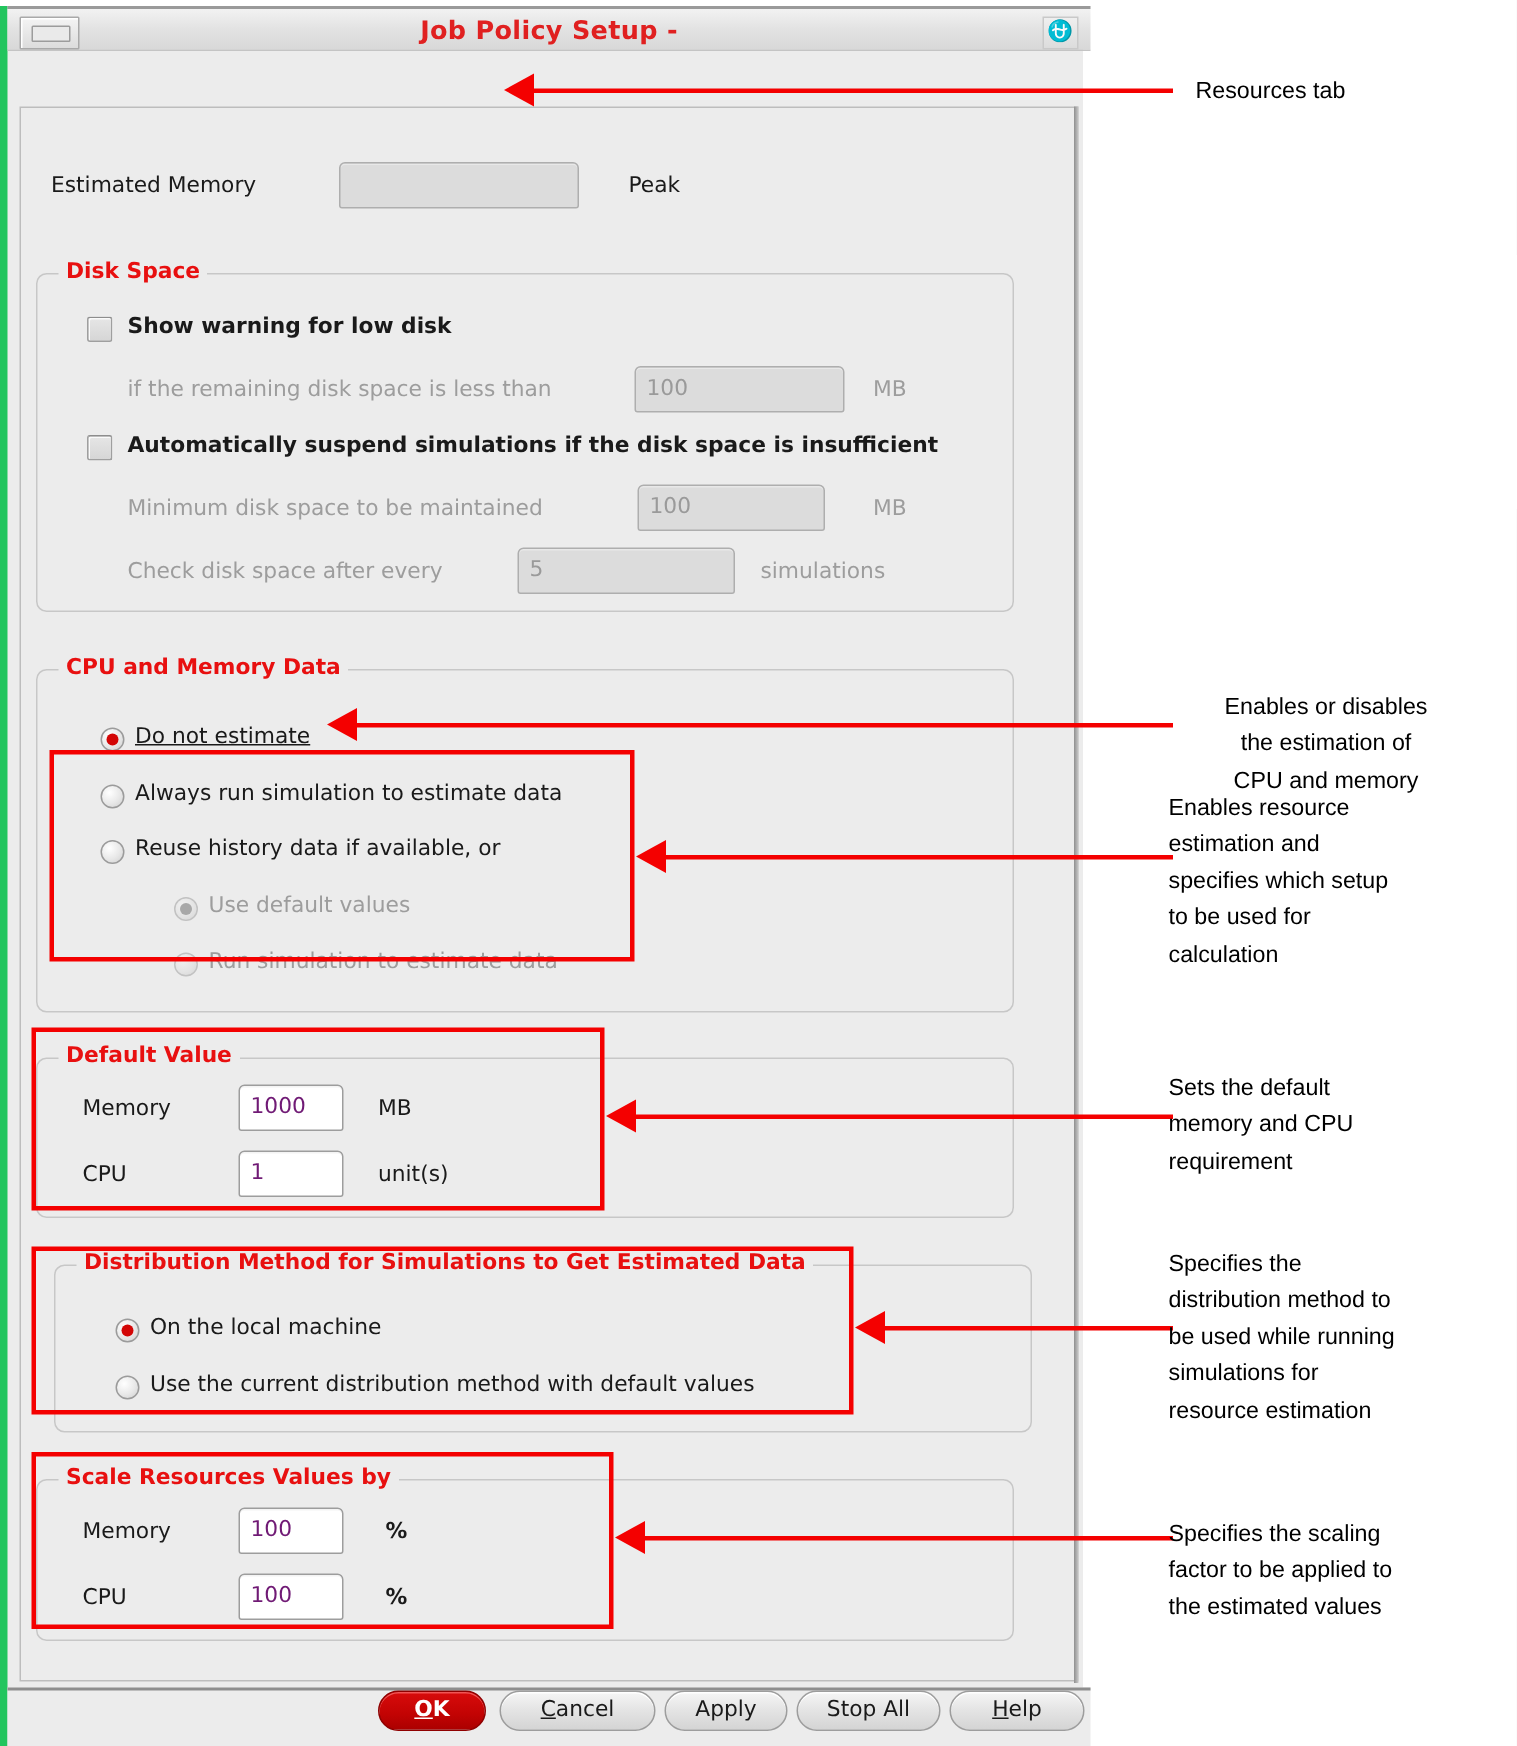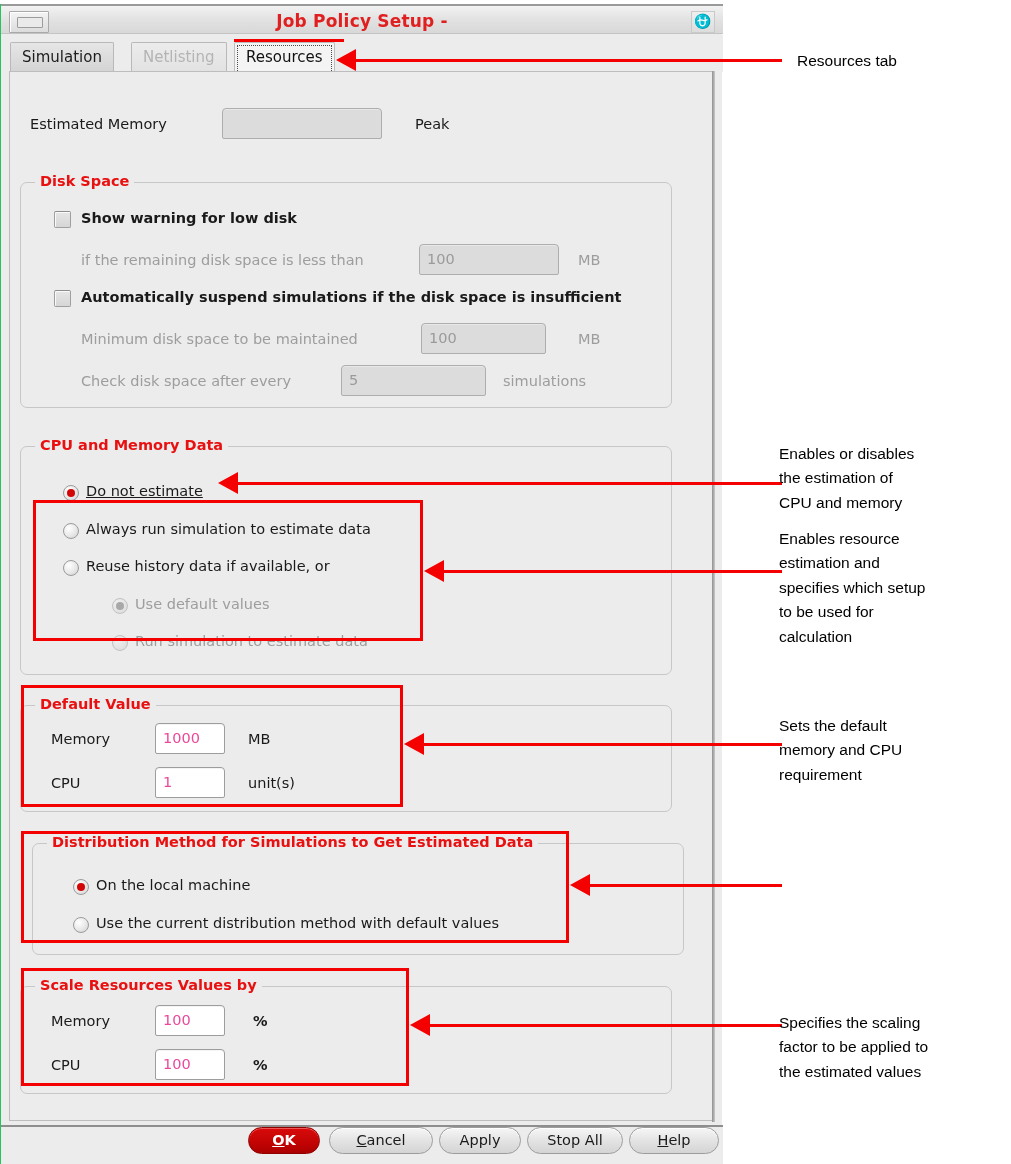--- a/index.html
+++ b/index.html
@@ -6,21 +6,21 @@
   html,body{margin:0;padding:0;background:#ffffff;}
   body{
     width:1011px;height:1164px;position:relative;overflow:hidden;
     font-family:"DejaVu Sans","Liberation Sans",sans-serif;
     -webkit-font-smoothing:antialiased;
   }
   
   #dialog{
     position:absolute;left:0;top:4px;width:722px;height:1160px;
     background:#ececec;
-    border-left:1px solid #22c55e;
+    border-left:5px solid #22c55e;
     box-sizing:border-box;
   }
   
   #titlebar{
     position:absolute;left:0;top:0;width:722px;height:30px;
     background:linear-gradient(180deg,#f2f2f2 0%,#e2e2e2 50%,#d8d8d8 100%);
     border-top:2px solid #9a9a9a;
     border-bottom:1px solid #c4c4c4;
     box-sizing:border-box;
   }
@@ -88,21 +88,21 @@
     position:absolute;left:711px;top:67px;width:3px;height:1051px;
     background:linear-gradient(90deg,#8f8f8f,#c9c9c9);
   }
   
   .lbl{position:absolute;font-size:14.5px;color:#1a1a1a;white-space:nowrap;}
   .lbl.dim{color:#9d9d9d;}
   .fld{
     position:absolute;box-sizing:border-box;height:31px;
     background:#ffffff;border:1px solid #9d9d9d;
     border-radius:4px 4px 2px 2px;
-    font-size:14.5px;color:#ec4899;
+    font-size:14.5px;color:#701a75;
     padding:0 7px;line-height:29px;
     box-shadow:inset 0 1px 0 #f4f4f4;
     cursor:text;white-space:nowrap;overflow:hidden;
   }
   .fld.disabled{
     background:#dcdcdc;color:#9a9a9a;border:1px solid #aeaeae;
     box-shadow:inset 0 1px 0 #e8e8e8;cursor:default;
   }
   .group{
     position:absolute;box-sizing:border-box;
@@ -170,26 +170,20 @@
 <div id="dialog">
 
   <div id="titlebar">
     <div id="win-min">
         <div class="bar"></div>
       </div>
     <div id="win-title">Job Policy Setup -</div>
     <div id="win-resize">⛎</div>
   </div>
 
-  <div id="tabstrip">
-    <div class="redtop"></div>
-    <div class="tab" id="tab-sim">Simulation</div>
-    <div class="tab disabled" id="tab-net">Netlisting</div>
-    <div class="tab active" id="tab-res">Resources</div>
-  </div>
 
   <div id="pane">
 
     <div class="lbl" style="left:20px;top:44px;">Estimated Memory</div>
     <div class="fld disabled" style="left:212px;top:36px;width:160px;"></div>
     <div class="lbl" style="left:405px;top:44px;">Peak</div>
 
     <div class="group" style="left:10px;top:110px;width:652px;height:226px;">
       <div class="group-title">Disk Space</div>
 
@@ -279,21 +273,21 @@
 </div>
 
 <div id="notes">
 
   <div class="redline" style="left:341px;top:59px;width:441px;"></div>
   <div class="arrow" style="left:336px;top:49px;"></div>
   <div class="note" style="left:797px;top:49px;width:200px;">Resources tab</div>
 
   <div class="redline" style="left:225px;top:482px;width:557px;"></div>
   <div class="arrow" style="left:218px;top:472px;"></div>
-  <div class="note" style="left:779px;top:442px;width:210px;">Enables or disables
+  <div class="note" style="left:779px;top:460px;width:210px;text-align:center;">Enables or disables
 the estimation of
 CPU and memory</div>
 
   <div class="redbox" style="left:33px;top:500px;width:390px;height:141px;"></div>
   <div class="redline" style="left:443px;top:570px;width:339px;"></div>
   <div class="arrow" style="left:424px;top:560px;"></div>
   <div class="note" style="left:779px;top:527px;width:215px;">Enables resource
 estimation and
 specifies which setup
 to be used for
@@ -302,20 +296,25 @@
   <div class="redbox" style="left:21px;top:685px;width:382px;height:122px;"></div>
   <div class="redline" style="left:423px;top:743px;width:359px;"></div>
   <div class="arrow" style="left:404px;top:733px;"></div>
   <div class="note" style="left:779px;top:714px;width:210px;">Sets the default
 memory and CPU
 requirement</div>
 
   <div class="redbox" style="left:21px;top:831px;width:548px;height:112px;"></div>
   <div class="redline" style="left:589px;top:884px;width:193px;"></div>
   <div class="arrow" style="left:570px;top:874px;"></div>
+  <div class="note" style="left:779px;top:831px;width:215px;">Specifies the
+distribution method to
+be used while running
+simulations for
+resource estimation</div>
 
   <div class="redbox" style="left:21px;top:968px;width:388px;height:118px;"></div>
   <div class="redline" style="left:429px;top:1024px;width:353px;"></div>
   <div class="arrow" style="left:410px;top:1014px;"></div>
   <div class="note" style="left:779px;top:1011px;width:215px;">Specifies the scaling
 factor to be applied to
 the estimated values</div>
 
 </div>
 

